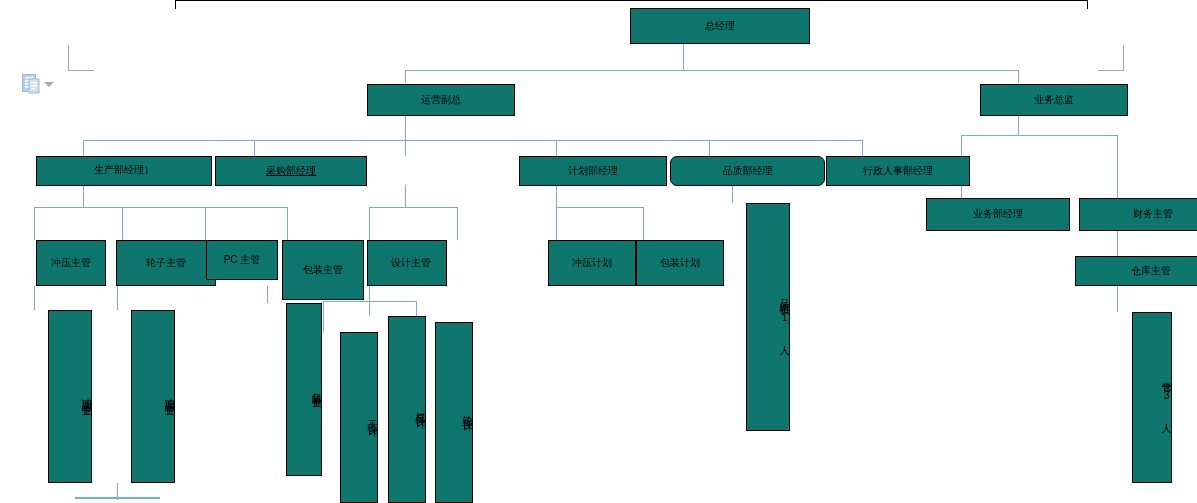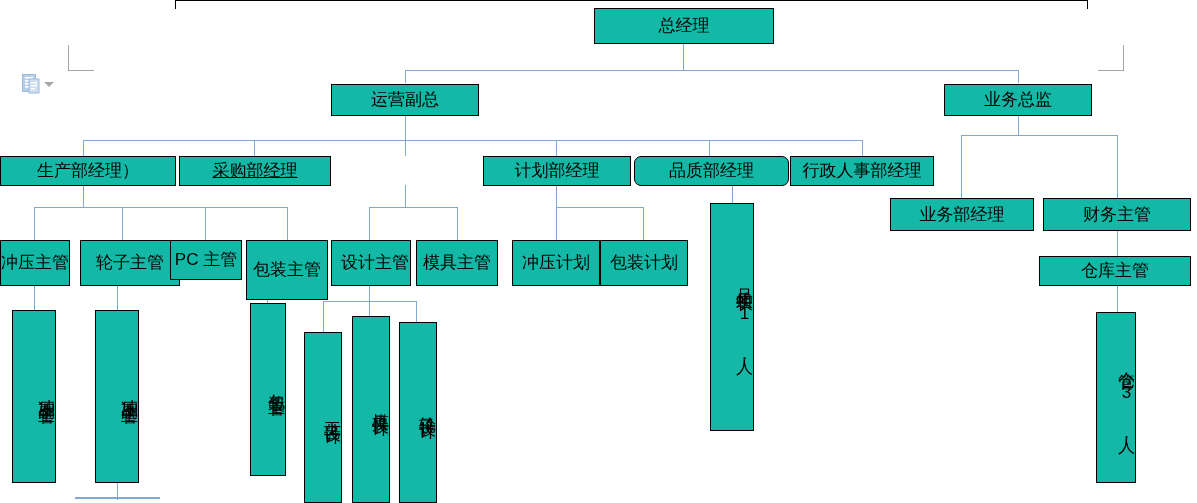--- a/index.html
+++ b/index.html
@@ -15,30 +15,31 @@
     position: relative;
     width: 1197px;
     height: 503px;
     background: #ffffff;
   }
 
   
   .box {
     position: absolute;
     border: 1px solid #000000;
-    background: #14b8a6;
+    background: #0f766e;
     display: flex;
     align-items: center;
     justify-content: center;
     text-align: center;
     color: #000000;
-    font-size: 17px;
+    font-size: 10px;
     line-height: 1.25;
     white-space: nowrap;
     z-index: 5;
+    margin-left: 36px;
   }
 
   
   .box.vert {
     writing-mode: vertical-rl;
     text-orientation: upright;
     white-space: nowrap;
     align-items: flex-start;
     justify-content: center;
     padding-top: 8px;
@@ -165,37 +166,36 @@
   <div class="conn h" style="left:323px; top:301px; width:93px;"></div>
   <div class="conn v" style="left:323px; top:301px; height:31px;"></div>
   <div class="conn v" style="left:369px; top:301px; height:15px;"></div>
   <div class="conn v" style="left:416px; top:301px; height:21px;"></div>
 
   <div class="box" style="left:594px; top:8px; width:180px; height:36px;">总经理</div>
 
   <div class="box" style="left:331px; top:84px; width:148px; height:32px;">运营副总</div>
   <div class="box" style="left:944px; top:84px; width:148px; height:32px;">业务总监</div>
 
-  <div class="box" style="left:0px; top:156px; width:176px; height:30px;">生产部经理）</div>
+  <div class="box" style="left:0px; top:156px; width:176px; height:30px;font-family:Liberation Mono, monospace;">生产部经理）</div>
   <div class="box" style="left:179px; top:156px; width:152px; height:30px;text-decoration:underline;">采购部经理</div>
   <div class="box" style="left:483px; top:156px; width:148px; height:30px;">计划部经理</div>
   <div class="box" style="left:634px; top:156px; width:155px; height:30px;border-radius:7px;">品质部经理</div>
   <div class="box" style="left:790px; top:156px; width:144px; height:30px;text-align:right;">行政人事部经理</div>
 
   <div class="box" style="left:890px; top:198px; width:144px; height:33px;">业务部经理</div>
   <div class="box" style="left:1043px; top:198px; width:148px; height:33px;">财务主管</div>
   <div class="box" style="left:1039px; top:256px; width:152px; height:30px;">仓库主管</div>
 
   <div class="box" style="left:0px; top:240px; width:70px; height:46px;text-align:center;">冲压主管</div>
   <div class="box" style="left:80px; top:240px; width:100px; height:46px;">轮子主管</div>
   <div class="box" style="left:170px; top:240px; width:72px; height:40px;">PC 主管</div>
   <div class="box" style="left:246px; top:240px; width:82px; height:60px;">包装主管</div>
 
   <div class="box" style="left:331px; top:240px; width:80px; height:46px;padding-left:8px;">设计主管</div>
-  <div class="box" style="left:416px; top:240px; width:82px; height:46px;">模具主管</div>
 
   <div class="box" style="left:512px; top:240px; width:88px; height:46px;">冲压计划</div>
   <div class="box" style="left:600px; top:240px; width:88px; height:46px;">包装计划</div>
 
   <div class="box vert" style="left:710px; top:203px; width:44px; height:228px;">品质组长 1 人：</div>
 
   <div class="box vert" style="left:12px; top:310px; width:44px; height:173px;">冲压副主管：</div>
   <div class="box vert" style="left:95px; top:310px; width:44px; height:173px;">冲压副主管：</div>
 
   <div class="box vert" style="left:250px; top:303px; width:36px; height:173px;">包装主管：</div>

